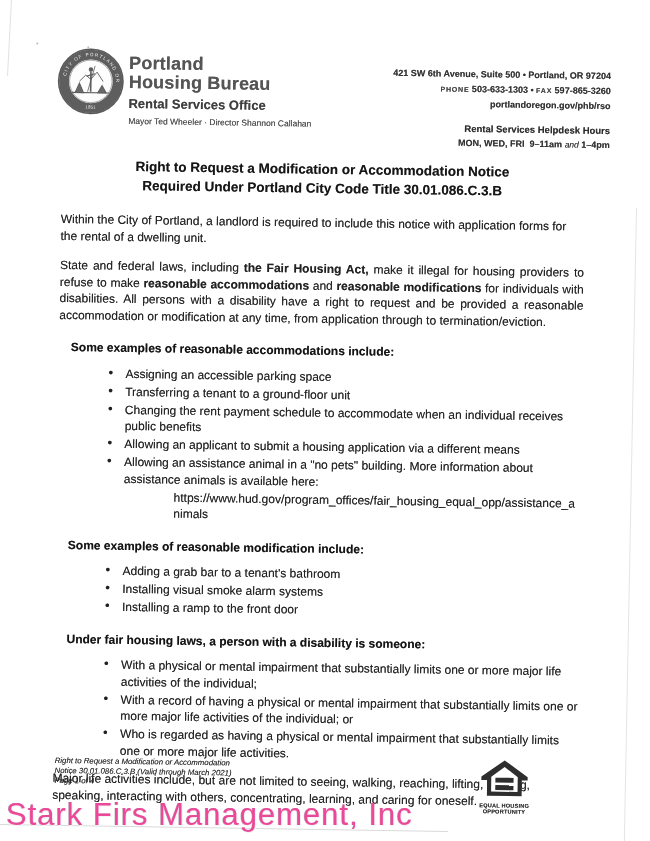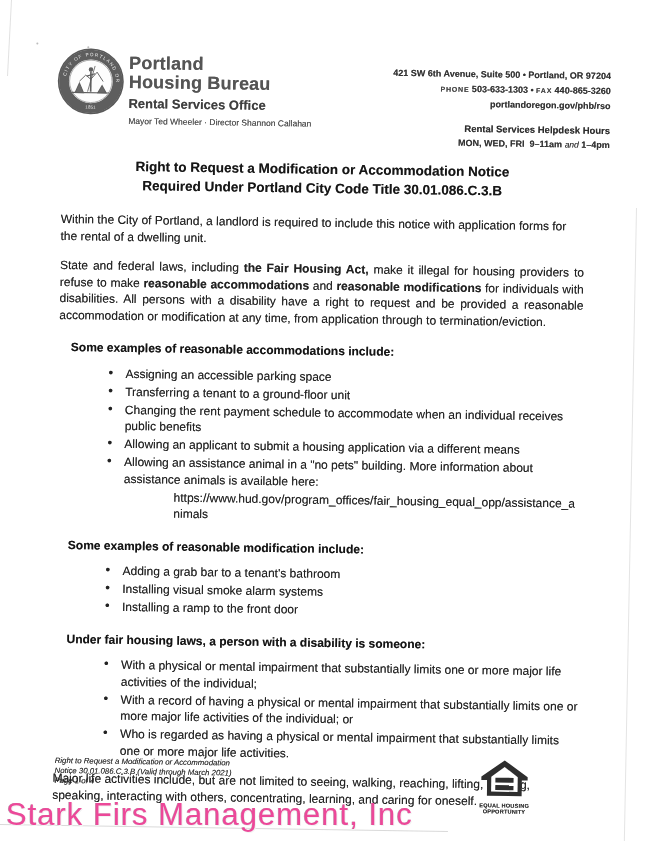--- a/index.html
+++ b/index.html
@@ -97,21 +97,21 @@
       <div class="org-office">Rental Services Office</div>
       <div class="org-officials">Mayor Ted Wheeler  ·  Director Shannon Callahan</div>
     </div>
     <div class="contact-block">
       <div>421 SW 6th Avenue, Suite 500  •  Portland, OR 97204</div>
       <div>
         <span class="tiny-caps">PHONE</span>
         <span>503-633-1303</span>
         •
         <span class="tiny-caps">FAX</span>
-        <span>440-865-3260</span>
+        <span>597-865-3260</span>
       </div>
       <div>portlandoregon.gov/phb/rso</div>
       <div class="helpdesk">
         <div class="helpdesk-title">Rental Services Helpdesk Hours</div>
         <div class="helpdesk-hours">
           <span>MON, WED, FRI</span>&nbsp;
           <span>9–11am</span>
           <span class="and">and</span>
           <span>1–4pm</span>
         </div>

